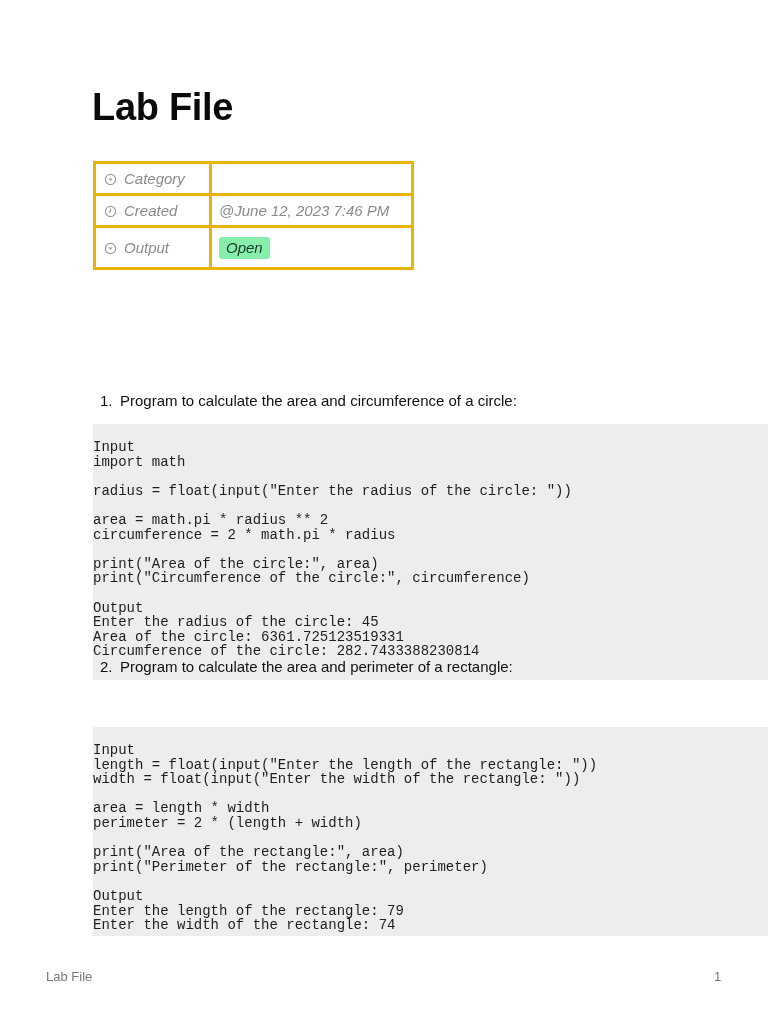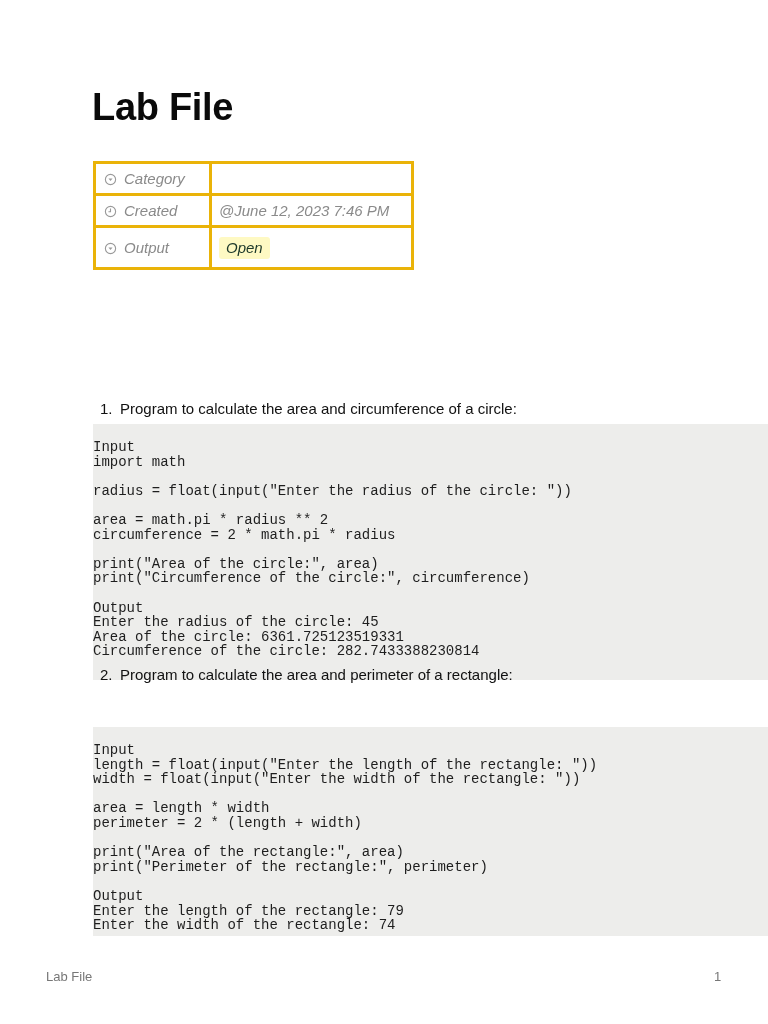--- a/index.html
+++ b/index.html
@@ -54,33 +54,32 @@
     .prop-icon {
       display: inline-block;
       width: 13px;
       height: 13px;
       vertical-align: -2px;
       margin-right: 7px;
     }
     .prop-icon svg { width: 13px; height: 13px; display: block; }
     .badge {
       display: inline-block;
-      background: #fef9c3;
+      background: #86efac;
       color: #1c3829;
       padding: 2px 7px 3px 7px;
       border-radius: 3px;
       font-size: 15px;
     }
     .list-item {
       position: absolute;
       left: 100px;
       font-size: 15px;
       color: #111111;
       white-space: nowrap;
-      margin-top: 8px;
     }
     .list-item .num {
       display: inline-block;
       width: 20px;
     }
     .code-block {
       position: absolute;
       left: 93px;
       width: 692px;
       background: #ededeb;

